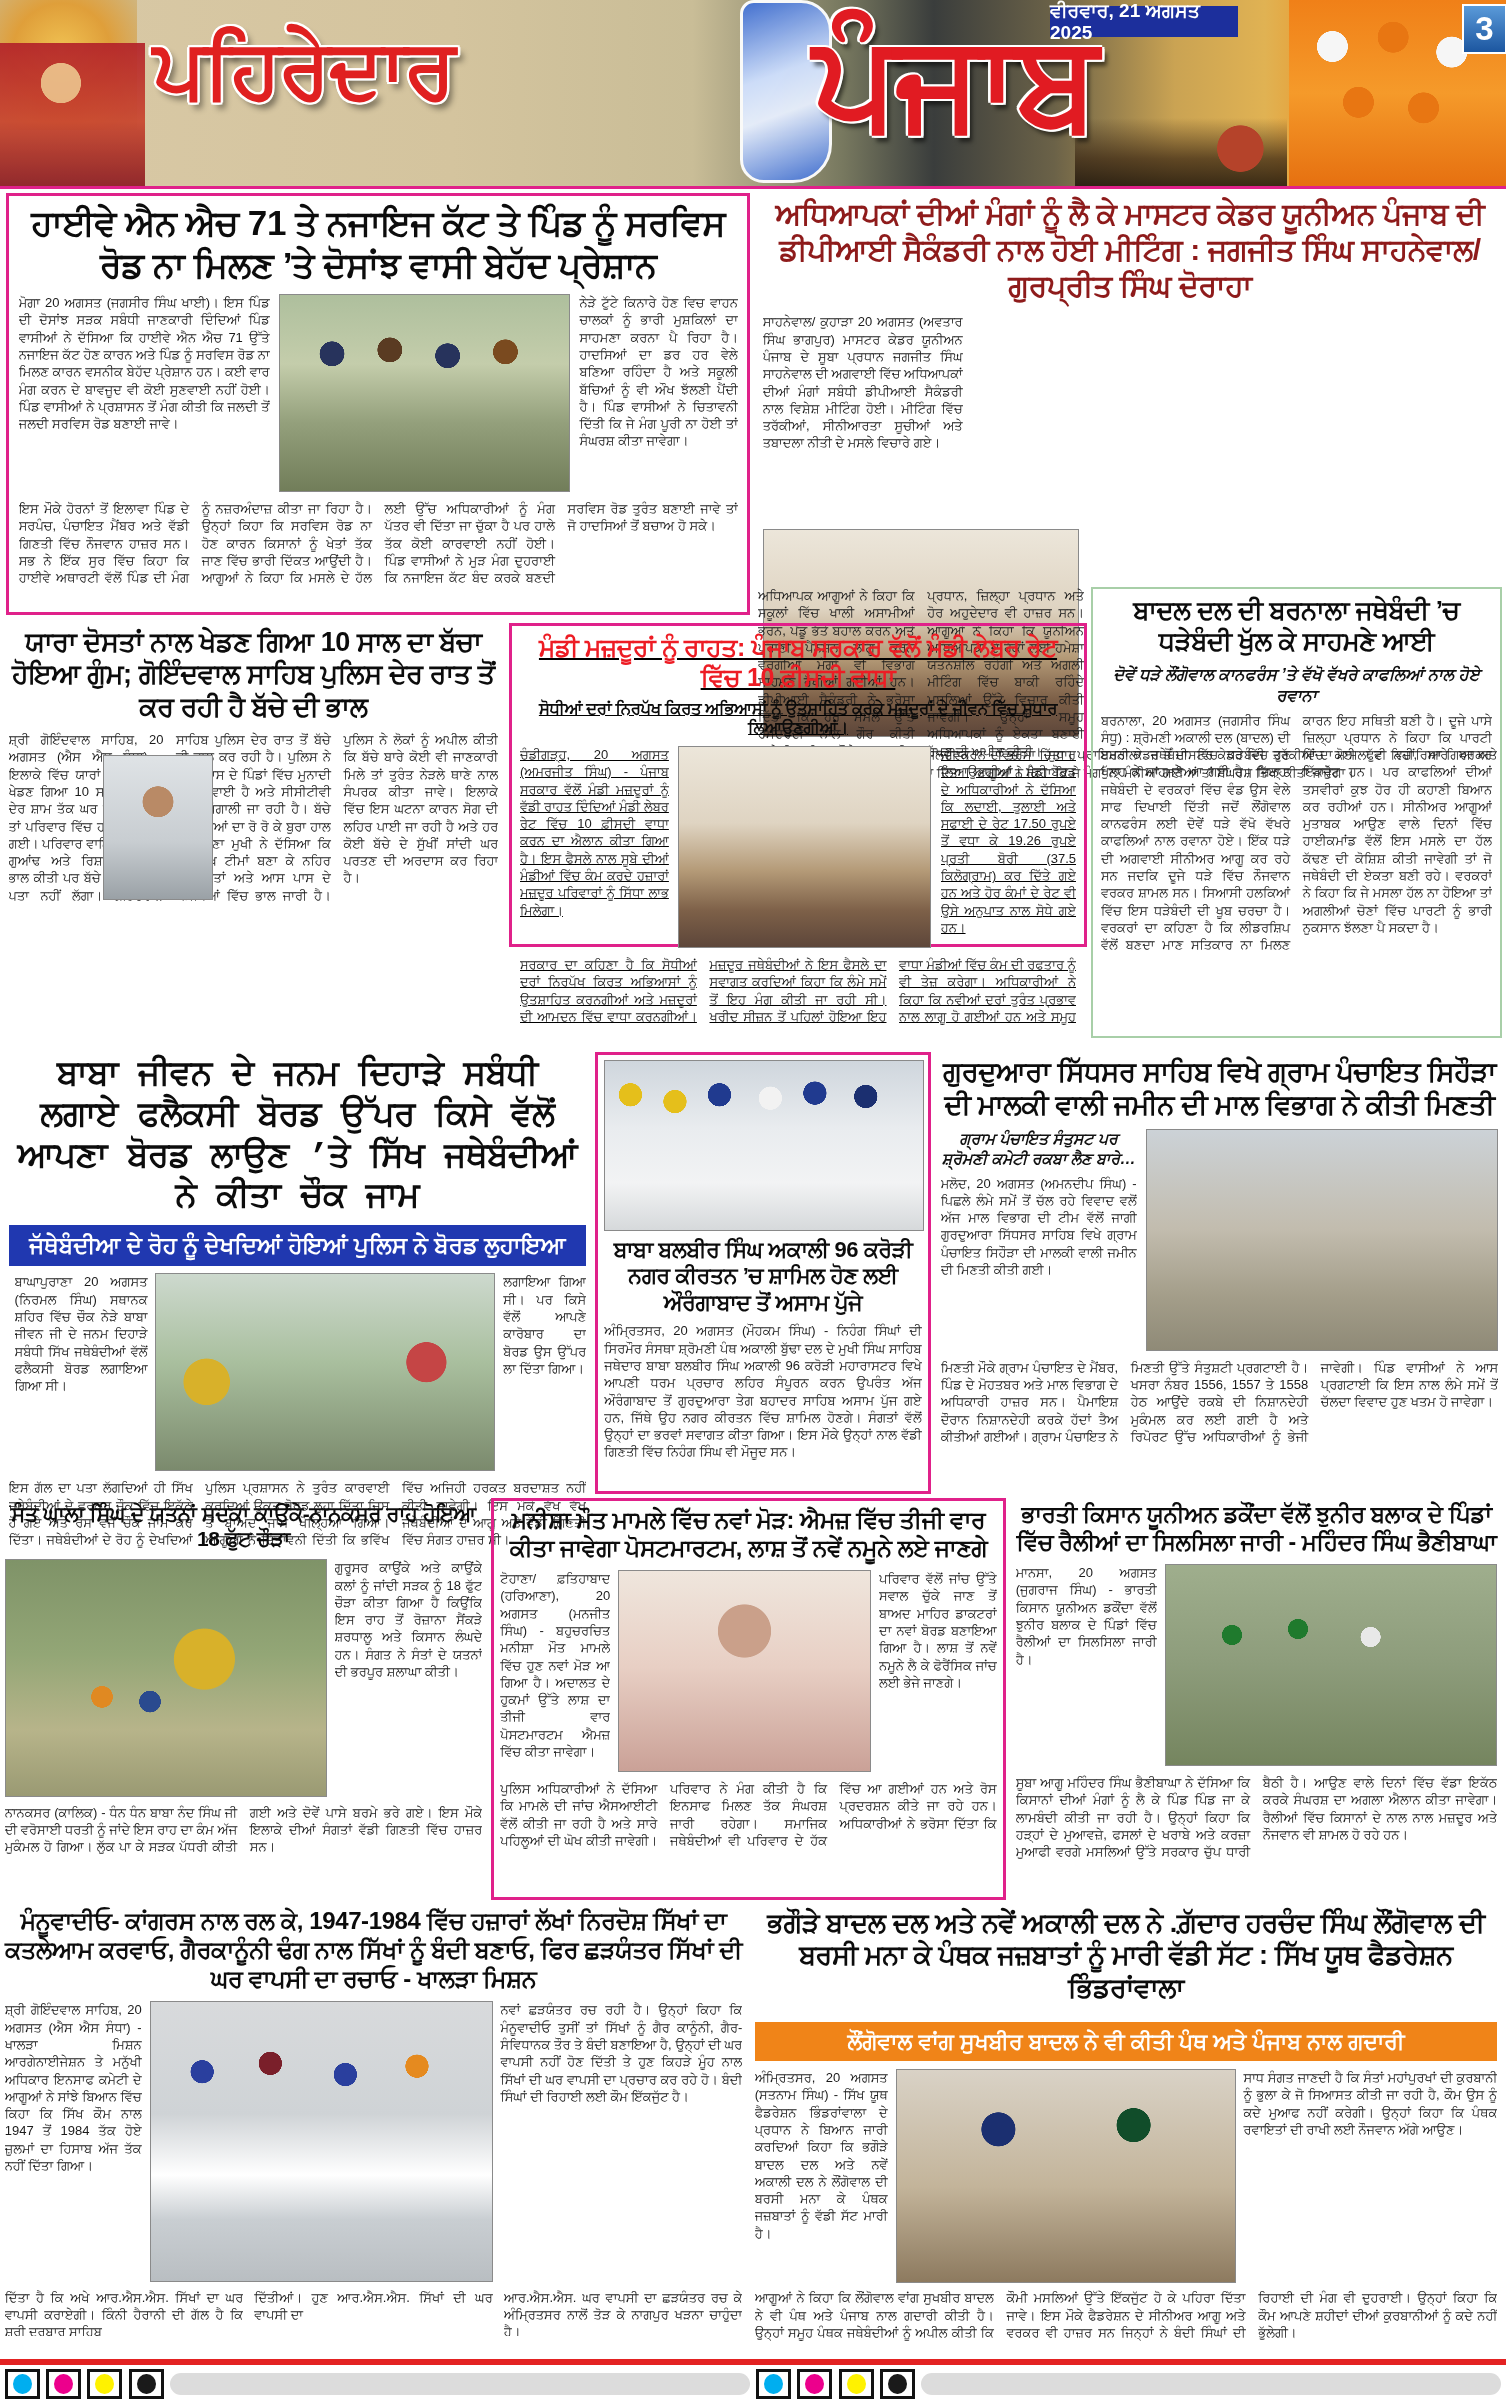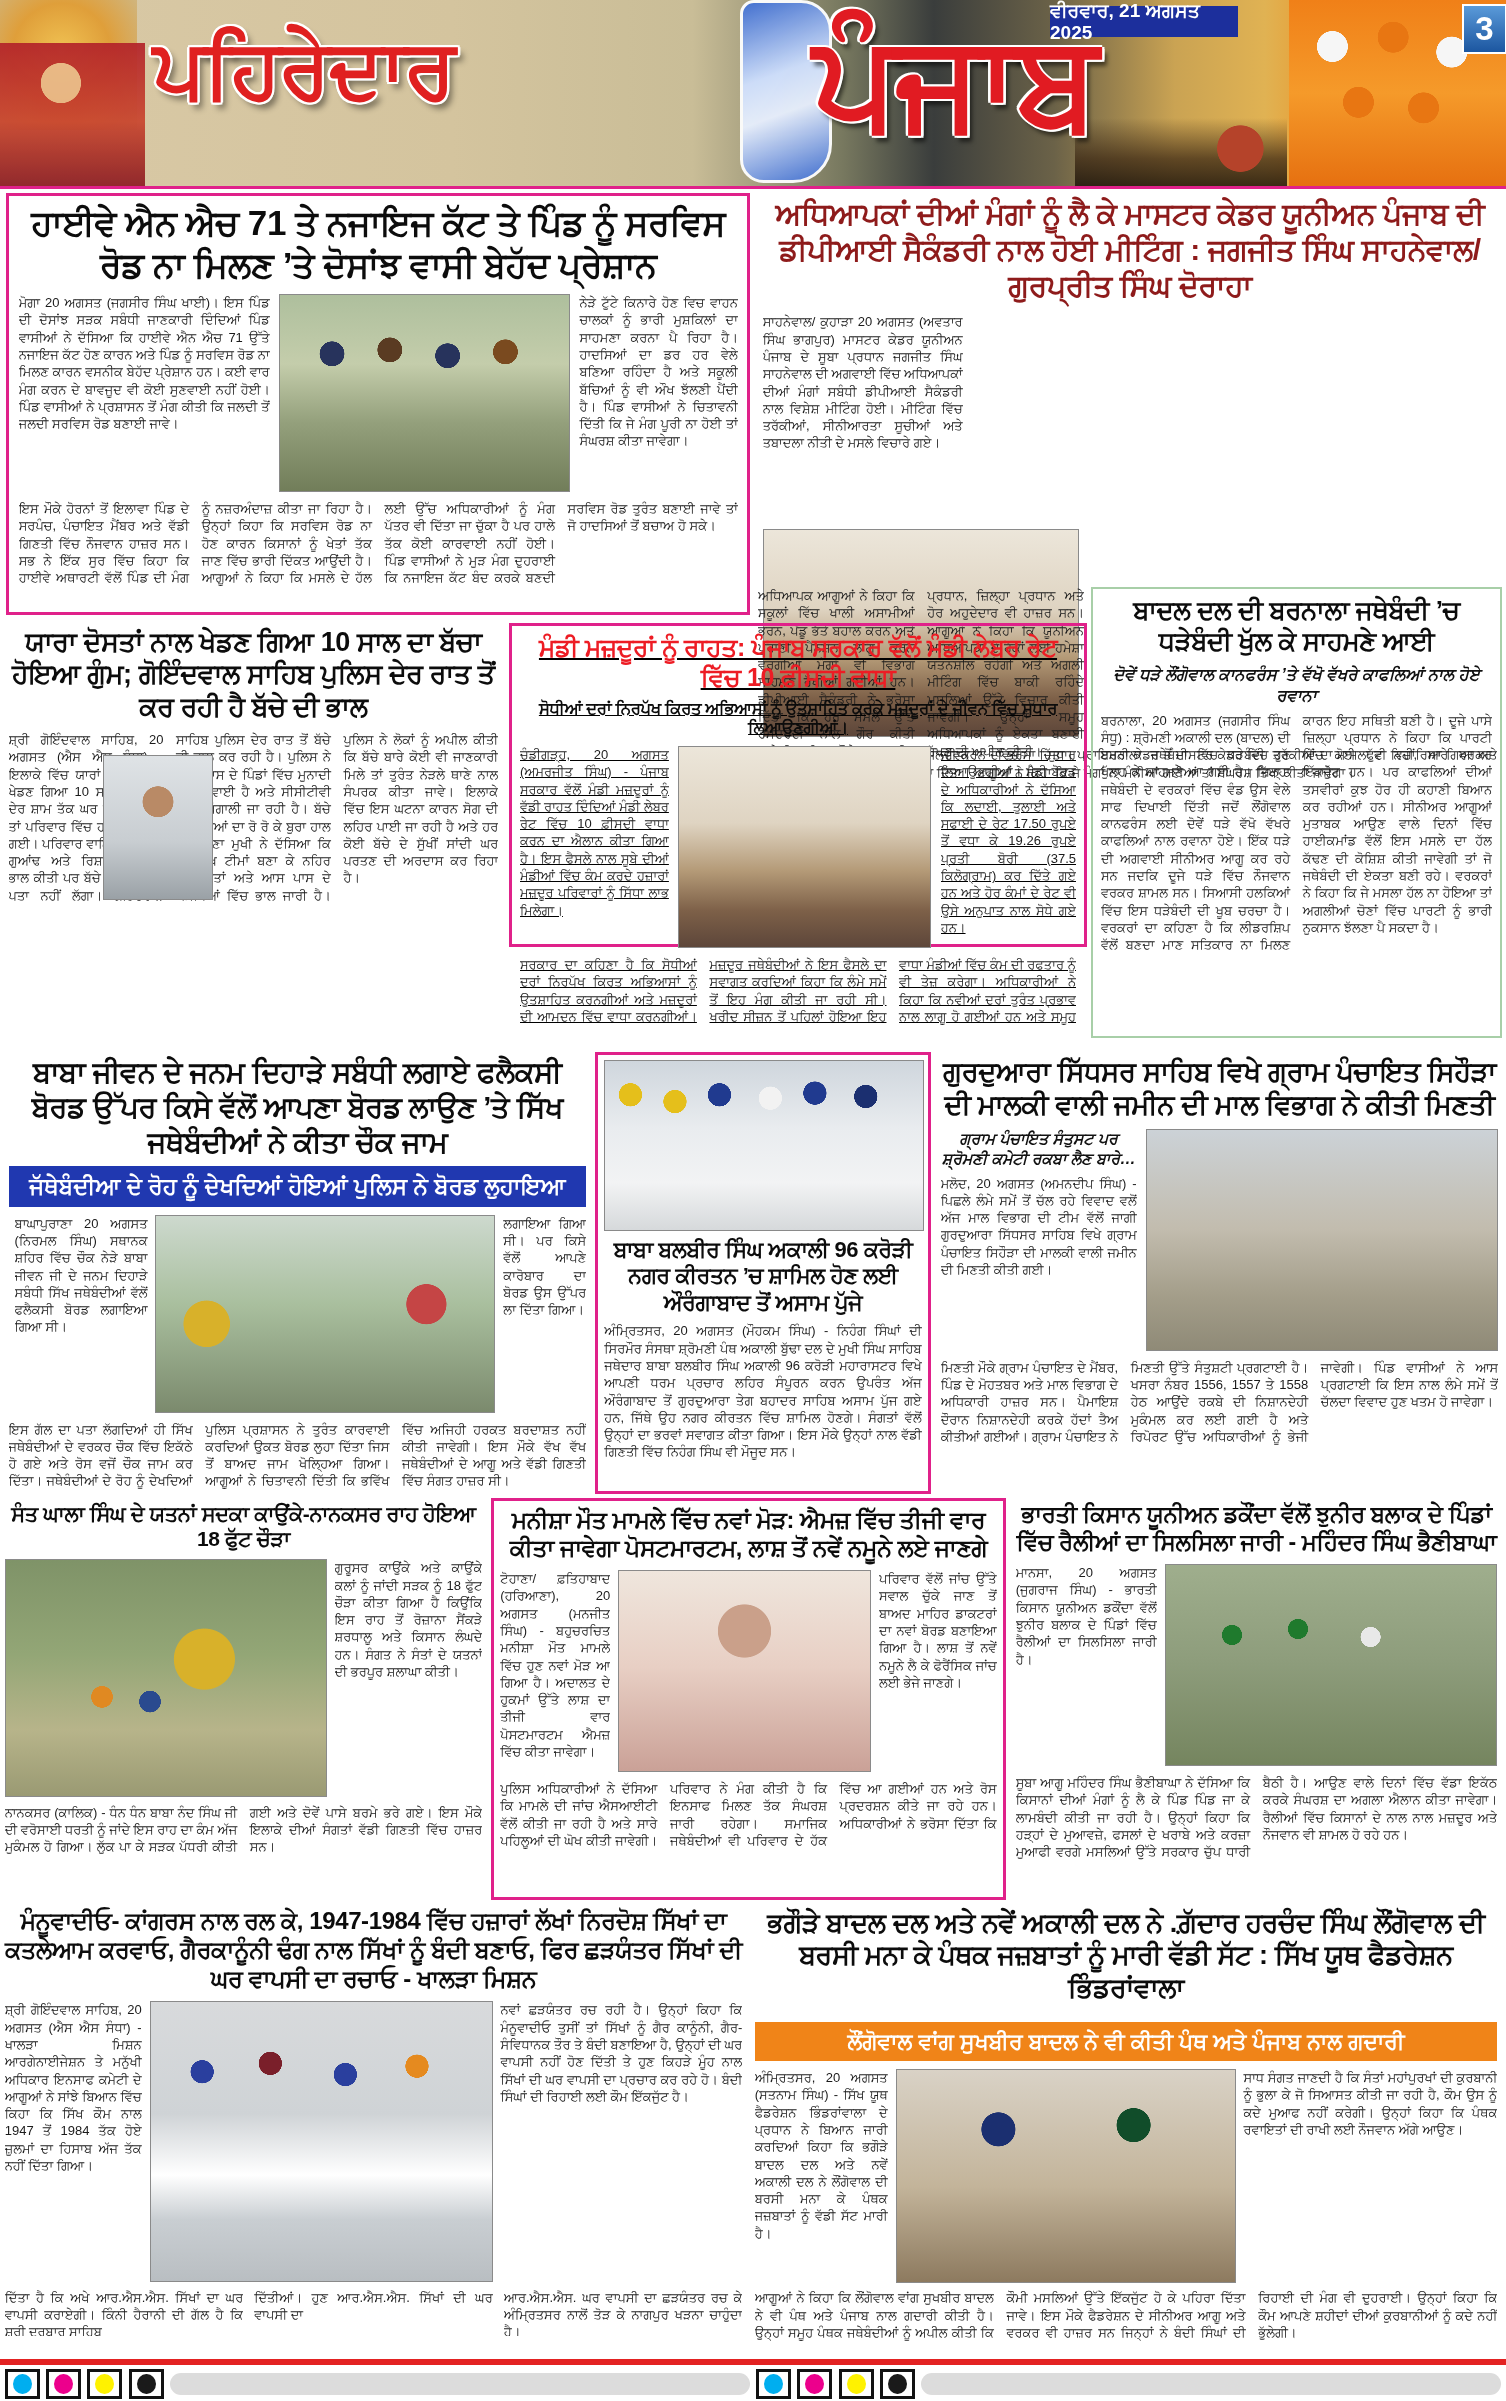--- a/index.html
+++ b/index.html
@@ -172,21 +172,21 @@
     <div class="hl" style="font-size:16.5px;margin-top:6.3px;">ਸੋਧੀਆਂ ਦਰਾਂ ਨਿਰਪੱਖ ਕਿਰਤ ਅਭਿਆਸਾਂ ਨੂੰ ਉਤਸ਼ਾਹਿਤ ਕਰਕੇ ਮਜ਼ਦੂਰਾਂ ਦੇ ਜੀਵਨ ਵਿੱਚ ਸੁਧਾਰ ਲਿਆਉਣਗੀਆਂ।</div>
     <div style="display:flex;gap:9.4px;margin-top:7.9px;">
       <div class="bt" style="width:149px;height:200px;">ਚੰਡੀਗੜ੍ਹ, 20 ਅਗਸਤ (ਅਮਰਜੀਤ ਸਿੰਘ) - ਪੰਜਾਬ ਸਰਕਾਰ ਵੱਲੋਂ ਮੰਡੀ ਮਜ਼ਦੂਰਾਂ ਨੂੰ ਵੱਡੀ ਰਾਹਤ ਦਿੰਦਿਆਂ ਮੰਡੀ ਲੇਬਰ ਰੇਟ ਵਿੱਚ 10 ਫ਼ੀਸਦੀ ਵਾਧਾ ਕਰਨ ਦਾ ਐਲਾਨ ਕੀਤਾ ਗਿਆ ਹੈ। ਇਸ ਫੈਸਲੇ ਨਾਲ ਸੂਬੇ ਦੀਆਂ ਮੰਡੀਆਂ ਵਿੱਚ ਕੰਮ ਕਰਦੇ ਹਜ਼ਾਰਾਂ ਮਜ਼ਦੂਰ ਪਰਿਵਾਰਾਂ ਨੂੰ ਸਿੱਧਾ ਲਾਭ ਮਿਲੇਗਾ।</div>
       <div class="ph ph-meeting" style="width:251px;height:200px;flex:0 0 auto;"></div>
       <div class="bt" style="flex:1;height:200px;">ਜੀਵਨ ਵਿੱਚ ਸੁਧਾਰ ਲਿਆਉਣਗੀਆਂ। ਮੰਡੀ ਬੋਰਡ ਦੇ ਅਧਿਕਾਰੀਆਂ ਨੇ ਦੱਸਿਆ ਕਿ ਲਦਾਈ, ਤੁਲਾਈ ਅਤੇ ਸਫਾਈ ਦੇ ਰੇਟ 17.50 ਰੁਪਏ ਤੋਂ ਵਧਾ ਕੇ 19.26 ਰੁਪਏ ਪ੍ਰਤੀ ਬੋਰੀ (37.5 ਕਿਲੋਗ੍ਰਾਮ) ਕਰ ਦਿੱਤੇ ਗਏ ਹਨ ਅਤੇ ਹੋਰ ਕੰਮਾਂ ਦੇ ਰੇਟ ਵੀ ਉਸੇ ਅਨੁਪਾਤ ਨਾਲ ਸੋਧੇ ਗਏ ਹਨ।</div>
     </div>
     <div class="bt cols3" style="margin-top:7.9px;height:86px;">ਸਰਕਾਰ ਦਾ ਕਹਿਣਾ ਹੈ ਕਿ ਸੋਧੀਆਂ ਦਰਾਂ ਨਿਰਪੱਖ ਕਿਰਤ ਅਭਿਆਸਾਂ ਨੂੰ ਉਤਸ਼ਾਹਿਤ ਕਰਨਗੀਆਂ ਅਤੇ ਮਜ਼ਦੂਰਾਂ ਦੀ ਆਮਦਨ ਵਿੱਚ ਵਾਧਾ ਕਰਨਗੀਆਂ। ਮਜ਼ਦੂਰ ਜਥੇਬੰਦੀਆਂ ਨੇ ਇਸ ਫੈਸਲੇ ਦਾ ਸਵਾਗਤ ਕਰਦਿਆਂ ਕਿਹਾ ਕਿ ਲੰਮੇ ਸਮੇਂ ਤੋਂ ਇਹ ਮੰਗ ਕੀਤੀ ਜਾ ਰਹੀ ਸੀ। ਖਰੀਦ ਸੀਜ਼ਨ ਤੋਂ ਪਹਿਲਾਂ ਹੋਇਆ ਇਹ ਵਾਧਾ ਮੰਡੀਆਂ ਵਿੱਚ ਕੰਮ ਦੀ ਰਫਤਾਰ ਨੂੰ ਵੀ ਤੇਜ਼ ਕਰੇਗਾ। ਅਧਿਕਾਰੀਆਂ ਨੇ ਕਿਹਾ ਕਿ ਨਵੀਆਂ ਦਰਾਂ ਤੁਰੰਤ ਪ੍ਰਭਾਵ ਨਾਲ ਲਾਗੂ ਹੋ ਗਈਆਂ ਹਨ ਅਤੇ ਸਮੂਹ ਮਾਰਕੀਟ ਕਮੇਟੀਆਂ ਨੂੰ ਹਦਾਇਤਾਂ ਜਾਰੀ ਕਰ ਦਿੱਤੀਆਂ ਗਈਆਂ ਹਨ।</div>
   </section>
 
   <section class="abs" style="left:3.9px;top:1052px;width:587px;height:442px;padding:3.1px 4.7px;">
-    <div class="hl" style="font-size:29px;">ਬਾਬਾ ਜੀਵਨ ਦੇ ਜਨਮ ਦਿਹਾੜੇ ਸਬੰਧੀ ਲਗਾਏ ਫਲੈਕਸੀ ਬੋਰਡ ਉੱਪਰ ਕਿਸੇ ਵੱਲੋਂ ਆਪਣਾ ਬੋਰਡ ਲਾਉਣ ’ਤੇ ਸਿੱਖ ਜਥੇਬੰਦੀਆਂ ਨੇ ਕੀਤਾ ਚੌਕ ਜਾਮ</div>
+    <div class="hl" style="font-size:34px;font-family:Liberation Mono, monospace;">ਬਾਬਾ ਜੀਵਨ ਦੇ ਜਨਮ ਦਿਹਾੜੇ ਸਬੰਧੀ ਲਗਾਏ ਫਲੈਕਸੀ ਬੋਰਡ ਉੱਪਰ ਕਿਸੇ ਵੱਲੋਂ ਆਪਣਾ ਬੋਰਡ ਲਾਉਣ ’ਤੇ ਸਿੱਖ ਜਥੇਬੰਦੀਆਂ ਨੇ ਕੀਤਾ ਚੌਕ ਜਾਮ</div>
     <div class="bluebar" style="height:41px;font-size:23px;margin-top:6.3px;">ਜੱਥੇਬੰਦੀਆ ਦੇ ਰੋਹ ਨੂੰ ਦੇਖਦਿਆਂ ਹੋਇਆਂ ਪੁਲਿਸ ਨੇ ਬੋਰਡ ਲੁਹਾਇਆ</div>
     <div style="display:flex;gap:7.9px;margin-top:7.9px;">
       <div class="bt" style="width:133px;height:196px;margin-left:6px;">ਬਾਘਾਪੁਰਾਣਾ 20 ਅਗਸਤ (ਨਿਰਮਲ ਸਿੰਘ) ਸਥਾਨਕ ਸ਼ਹਿਰ ਵਿੱਚ ਚੌਕ ਨੇੜੇ ਬਾਬਾ ਜੀਵਨ ਜੀ ਦੇ ਜਨਮ ਦਿਹਾੜੇ ਸਬੰਧੀ ਸਿੱਖ ਜਥੇਬੰਦੀਆਂ ਵੱਲੋਂ ਫਲੈਕਸੀ ਬੋਰਡ ਲਗਾਇਆ ਗਿਆ ਸੀ।</div>
       <div class="ph ph-street" style="width:338px;height:196px;flex:0 0 auto;"></div>
       <div class="bt" style="flex:1;height:196px;">ਲਗਾਇਆ ਗਿਆ ਸੀ। ਪਰ ਕਿਸੇ ਵੱਲੋਂ ਆਪਣੇ ਕਾਰੋਬਾਰ ਦਾ ਬੋਰਡ ਉਸ ਉੱਪਰ ਲਾ ਦਿੱਤਾ ਗਿਆ।</div>
     </div>
     <div class="bt cols3" style="margin-top:7.9px;height:102px;">ਇਸ ਗੱਲ ਦਾ ਪਤਾ ਲੱਗਦਿਆਂ ਹੀ ਸਿੱਖ ਜਥੇਬੰਦੀਆਂ ਦੇ ਵਰਕਰ ਚੌਕ ਵਿੱਚ ਇਕੱਠੇ ਹੋ ਗਏ ਅਤੇ ਰੋਸ ਵਜੋਂ ਚੌਕ ਜਾਮ ਕਰ ਦਿੱਤਾ। ਜਥੇਬੰਦੀਆਂ ਦੇ ਰੋਹ ਨੂੰ ਦੇਖਦਿਆਂ ਪੁਲਿਸ ਪ੍ਰਸ਼ਾਸਨ ਨੇ ਤੁਰੰਤ ਕਾਰਵਾਈ ਕਰਦਿਆਂ ਉਕਤ ਬੋਰਡ ਲੁਹਾ ਦਿੱਤਾ ਜਿਸ ਤੋਂ ਬਾਅਦ ਜਾਮ ਖੋਲ੍ਹਿਆ ਗਿਆ। ਆਗੂਆਂ ਨੇ ਚਿਤਾਵਨੀ ਦਿੱਤੀ ਕਿ ਭਵਿੱਖ ਵਿੱਚ ਅਜਿਹੀ ਹਰਕਤ ਬਰਦਾਸ਼ਤ ਨਹੀਂ ਕੀਤੀ ਜਾਵੇਗੀ। ਇਸ ਮੌਕੇ ਵੱਖ ਵੱਖ ਜਥੇਬੰਦੀਆਂ ਦੇ ਆਗੂ ਅਤੇ ਵੱਡੀ ਗਿਣਤੀ ਵਿੱਚ ਸੰਗਤ ਹਾਜ਼ਰ ਸੀ।</div>
   </section>
 
   <section class="abs box-pink" style="left:595px;top:1052px;width:336px;height:442px;padding:4.7px 6.3px;">

